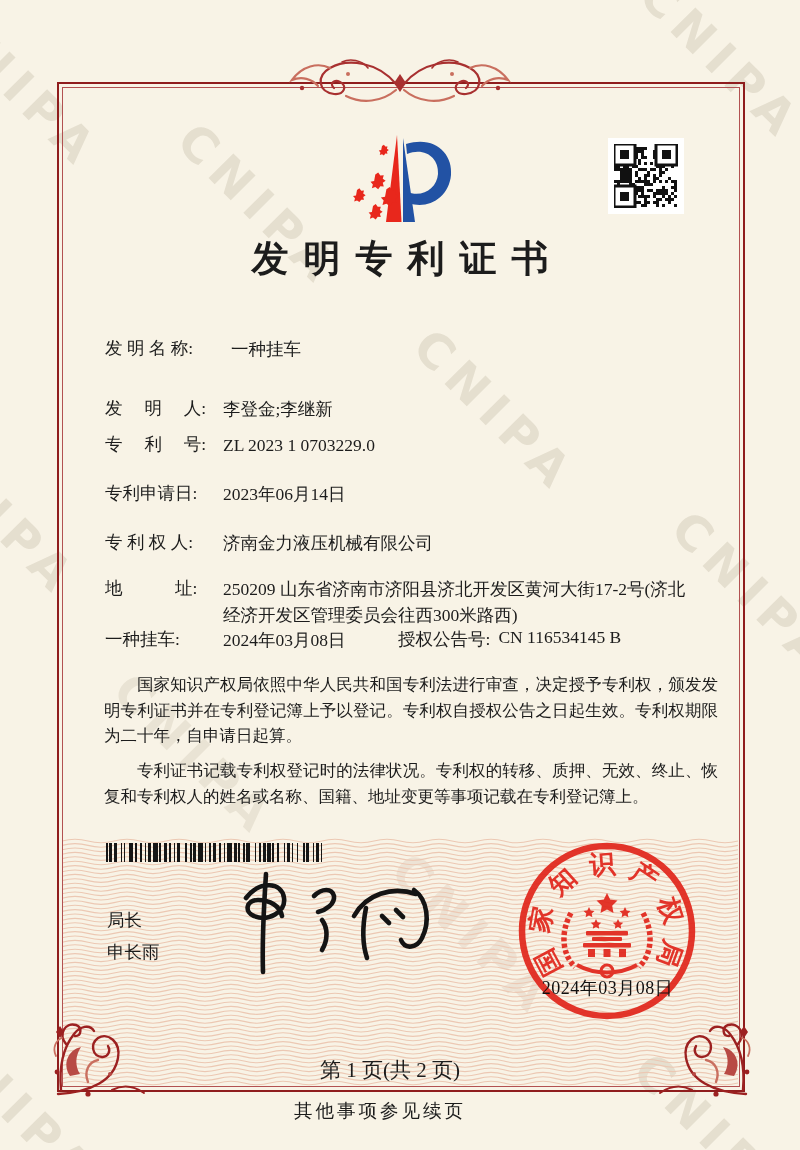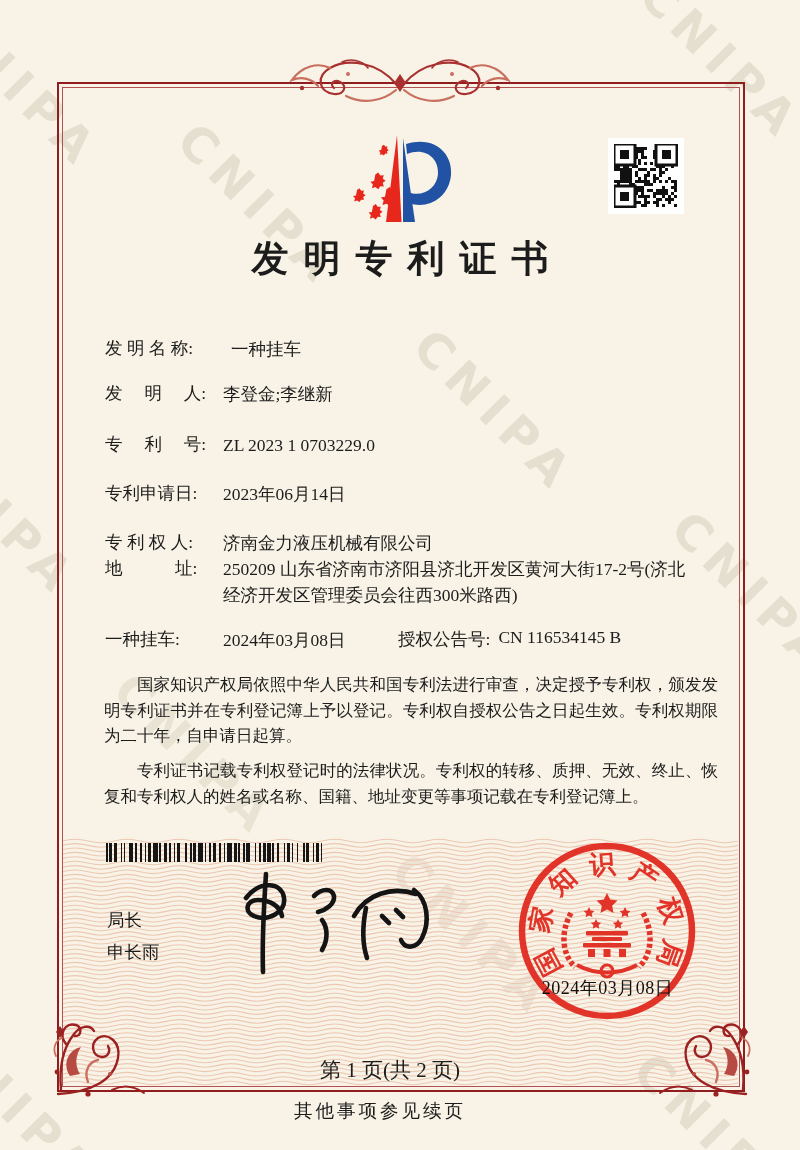--- a/index.html
+++ b/index.html
@@ -31,22 +31,22 @@
   .logo{position:absolute;left:337px;top:130px;z-index:4;}
   .qr-box{position:absolute;left:608px;top:138px;width:76px;height:76px;background:#fff;z-index:4;}
   .qr-box svg{position:absolute;left:6px;top:6px;}
   .title{position:absolute;left:0;top:234px;width:100%;text-align:center;font-size:37px;
          font-weight:bold;letter-spacing:15px;text-indent:15px;z-index:4;}
   
   .fields{position:absolute;left:105px;top:0;width:612px;z-index:4;font-size:17.5px;}
   .frow{position:absolute;left:0;display:flex;align-items:flex-start;width:612px;}
   .frow .lbl{flex:0 0 112px;white-space:pre;}
   .frow .val{margin-left:6px;max-width:478px;line-height:1.5;}
-  .r1{top:336px;gap:8px;} .r2{top:381px;} .r3{top:432px;} .r4{top:481px;}
-  .r5{top:530px;} .r6{top:556px;} .r7{top:627px;}
+  .r1{top:336px;gap:8px;} .r2{top:396px;} .r3{top:432px;} .r4{top:481px;}
+  .r5{top:530px;} .r6{top:576px;} .r7{top:627px;}
   .grant2{position:absolute;left:293px;top:627px;display:flex;font-size:17.5px;}
   .grant2 .lbl{white-space:pre;}
   .grant2 .val{margin-left:8px;}
   
   .paras{position:absolute;left:104px;top:672px;width:614px;z-index:4;font-size:16.5px;
          line-height:1.56;text-align:justify;}
   .paras p{margin:0 0 9px 0;text-indent:2em;}
   
   .barcode{position:absolute;left:106px;top:843px;width:246px;height:19px;display:flex;z-index:4;}
   .barcode div{height:100%;}

